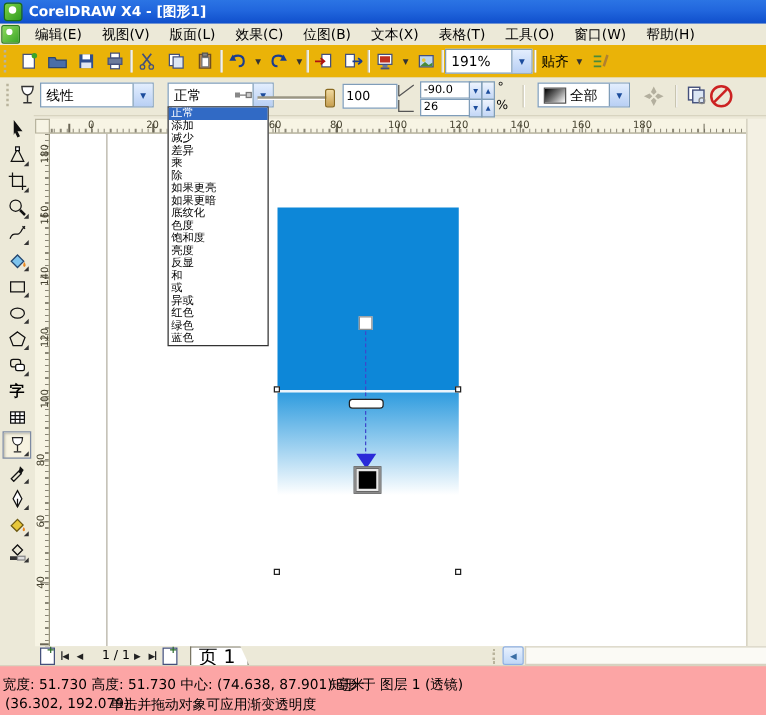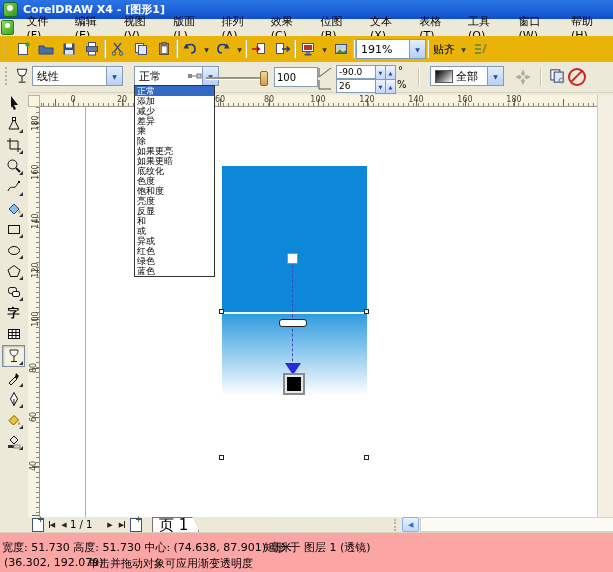--- a/index.html
+++ b/index.html
@@ -98,25 +98,23 @@
 <div id="app">
 
   <div id="titlebar">
     <span class="applogo"></span>
     <span>CorelDRAW X4 - [图形1]</span>
   </div>
 
   <div id="menubar">
     <span class="doclogo"></span>
 
-  <span class="menu-item">文件(F)</span>
       <span class="menu-item">编辑(E)</span>
       <span class="menu-item">视图(V)</span>
       <span class="menu-item">版面(L)</span>
-      <span class="menu-item">排列(A)</span>
       <span class="menu-item">效果(C)</span>
       <span class="menu-item">位图(B)</span>
       <span class="menu-item">文本(X)</span>
       <span class="menu-item">表格(T)</span>
       <span class="menu-item">工具(O)</span>
       <span class="menu-item">窗口(W)</span>
       <span class="menu-item">帮助(H)</span>
     </div>
 
   <div id="toolbar">
@@ -454,21 +452,21 @@
       <div class="dd-item">蓝色</div>
     </div>
 
   <div id="vscroll"></div>
 
   <div id="navrow">
     <span style="width:30px;"></span>
     <span class="pageicon"></span>
     <span class="navbtn"><span class="bar"></span>◀</span>
     <span class="navbtn">◀</span>
-    <span style="width:34px;text-align:left;font-size:10px;">1 / 1</span>
+    <span style="width:34px;text-align:right;font-size:10px;">1 / 1</span>
     <span class="navbtn">▶</span>
     <span class="navbtn">▶<span class="bar"></span></span>
     <span class="pageicon"></span>
     <span id="page-tab">页 1</span>
     <span style="flex:1;"></span>
     <span class="grip" style="height:12px;"></span>
     <span id="hscroll-left">◀</span>
     <span id="hscroll-track"></span>
   </div>
 

